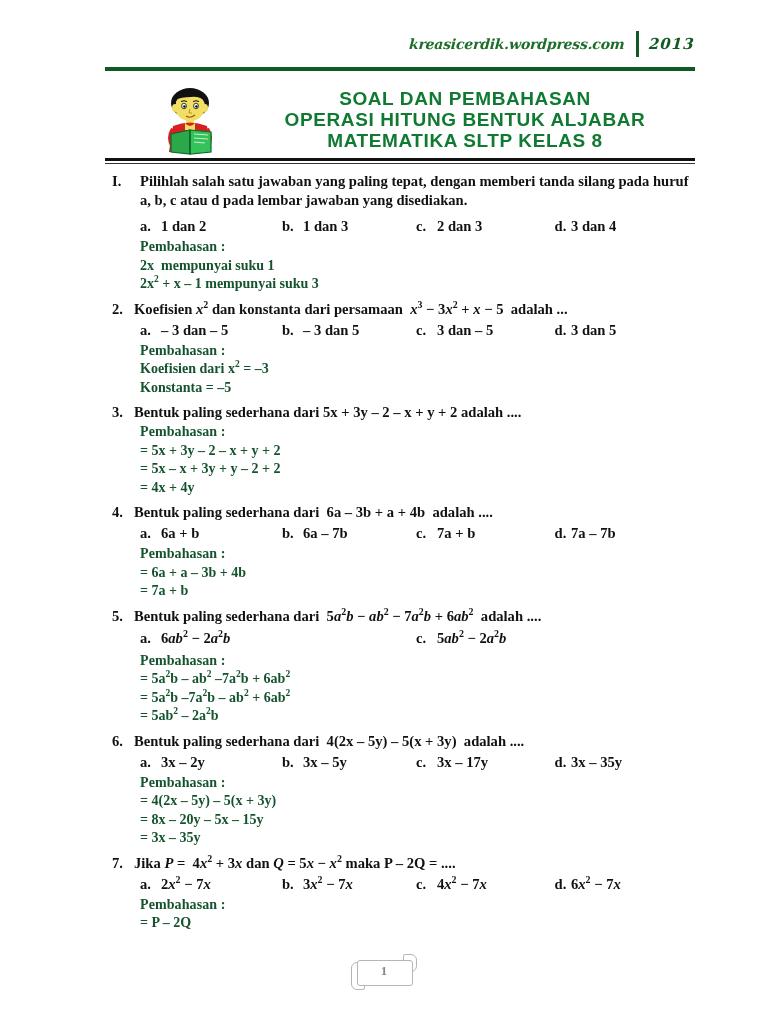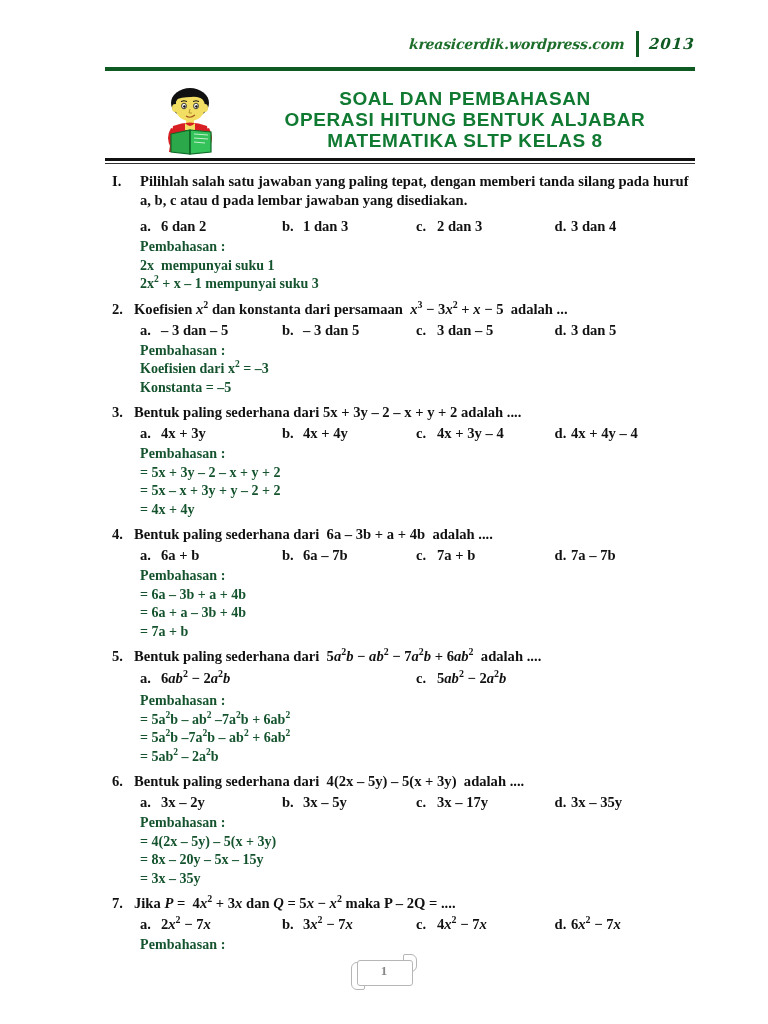--- a/index.html
+++ b/index.html
@@ -319,21 +319,21 @@
 <div class="title-rule-thin"></div>
 
 <div class="content">
   <div class="instruction">
     <span class="roman">I.</span>
     <span class="itext">Pilihlah salah satu jawaban yang paling tepat, dengan memberi  tanda silang pada huruf a, b, c atau d pada lembar jawaban yang disediakan.</span>
   </div>
   <div id="questions-root">
       <div class="question">
         <div class="options">
-          <div class="opt opt-a"><span class="lbl">a.</span><span>6 dan 2</span></div>
+          <div class="opt opt-a"><span class="lbl">a.</span><span>1 dan 2</span></div>
           <div class="opt opt-b"><span class="lbl">b.</span><span>1 dan 3</span></div>
           <div class="opt opt-c"><span class="lbl">c.</span><span>2 dan 3</span></div>
           <div class="opt opt-d"><span class="lbl">d.</span><span>3 dan 4</span></div>
         </div>
         <div class="pembahasan">
           <div class="pemb-line pemb-head">Pembahasan :</div>
           <div class="pemb-line">2x&nbsp; mempunyai suku 1</div>
           <div class="pemb-line">2x<sup>2</sup> + x – 1 mempunyai suku 3</div>
         </div>
       </div>
@@ -346,44 +346,37 @@
           <div class="opt opt-d"><span class="lbl">d.</span><span>3 dan 5</span></div>
         </div>
         <div class="pembahasan">
           <div class="pemb-line pemb-head">Pembahasan :</div>
           <div class="pemb-line">Koefisien dari x<sup>2</sup> = –3</div>
           <div class="pemb-line">Konstanta = –5</div>
         </div>
       </div>
       <div class="question">
         <div class="q-line"><span class="q-num">3.</span><span>Bentuk paling sederhana dari 5x + 3y – 2 – x + y + 2 adalah ....</span></div>
-        <div class="options">
-          <div class="opt opt-a"><span class="lbl">a.</span><span>4x + 3y</span></div>
-          <div class="opt opt-b"><span class="lbl">b.</span><span>4x + 4y</span></div>
-          <div class="opt opt-c"><span class="lbl">c.</span><span>4x + 3y – 4</span></div>
-          <div class="opt opt-d"><span class="lbl">d.</span><span>4x + 4y – 4</span></div>
-        </div>
         <div class="pembahasan">
           <div class="pemb-line pemb-head">Pembahasan :</div>
           <div class="pemb-line">= 5x + 3y – 2 – x + y + 2</div>
           <div class="pemb-line">= 5x – x + 3y + y – 2 + 2</div>
           <div class="pemb-line">= 4x + 4y</div>
         </div>
       </div>
       <div class="question">
         <div class="q-line"><span class="q-num">4.</span><span>Bentuk paling sederhana dari&nbsp; 6a – 3b + a + 4b&nbsp; adalah ....</span></div>
         <div class="options">
           <div class="opt opt-a"><span class="lbl">a.</span><span>6a + b</span></div>
           <div class="opt opt-b"><span class="lbl">b.</span><span>6a – 7b</span></div>
           <div class="opt opt-c"><span class="lbl">c.</span><span>7a + b</span></div>
           <div class="opt opt-d"><span class="lbl">d.</span><span>7a – 7b</span></div>
         </div>
         <div class="pembahasan">
           <div class="pemb-line pemb-head">Pembahasan :</div>
-          <div class="pemb-line">= 6a – 3b + a + 4b</div>
           <div class="pemb-line">= 6a + a – 3b + 4b</div>
           <div class="pemb-line">= 7a + b</div>
         </div>
       </div>
       <div class="question">
         <div class="q-line"><span class="q-num">5.</span><span>Bentuk paling sederhana dari&nbsp; <b>5<i class="m">a</i><sup>2</sup><i class="m">b</i> − <i class="m">ab</i><sup>2</sup> − 7<i class="m">a</i><sup>2</sup><i class="m">b</i> + 6<i class="m">ab</i><sup>2</sup></b>&nbsp; adalah ....</span></div>
         <div class="options-grid">
           <div class="grow">
             <div class="opt opt-left"><span class="lbl">a.</span><span><b>6<i class="m">ab</i><sup>2</sup> − 2<i class="m">a</i><sup>2</sup><i class="m">b</i></b></span></div>
             <div class="opt opt-right"><span class="lbl">c.</span><span><b>5<i class="m">ab</i><sup>2</sup> − 2<i class="m">a</i><sup>2</sup><i class="m">b</i></b></span></div>
@@ -414,20 +407,21 @@
       <div class="question">
         <div class="q-line"><span class="q-num">7.</span><span>Jika <b><i class="m">P</i> = &nbsp;4<i class="m">x</i><sup>2</sup> + 3<i class="m">x</i></b> dan <b><i class="m">Q</i> = 5<i class="m">x</i> − <i class="m">x</i><sup>2</sup></b> maka P – 2Q = ....</span></div>
         <div class="options">
           <div class="opt opt-a"><span class="lbl">a.</span><span><b>2<i class="m">x</i><sup>2</sup> − 7<i class="m">x</i></b></span></div>
           <div class="opt opt-b"><span class="lbl">b.</span><span><b>3<i class="m">x</i><sup>2</sup> − 7<i class="m">x</i></b></span></div>
           <div class="opt opt-c"><span class="lbl">c.</span><span><b>4<i class="m">x</i><sup>2</sup> − 7<i class="m">x</i></b></span></div>
           <div class="opt opt-d"><span class="lbl">d.</span><span><b>6<i class="m">x</i><sup>2</sup> − 7<i class="m">x</i></b></span></div>
         </div>
         <div class="pembahasan">
           <div class="pemb-line pemb-head">Pembahasan :</div>
+          <div class="pemb-line">= P – 2Q</div>
         </div>
       </div>
     </div>
 </div>
 
 <div class="page-footer">
   <div class="scroll-badge">
     <div class="scroll-curl-l"></div>
     <div class="scroll-curl-r"></div>
     <div class="scroll-body"></div>

